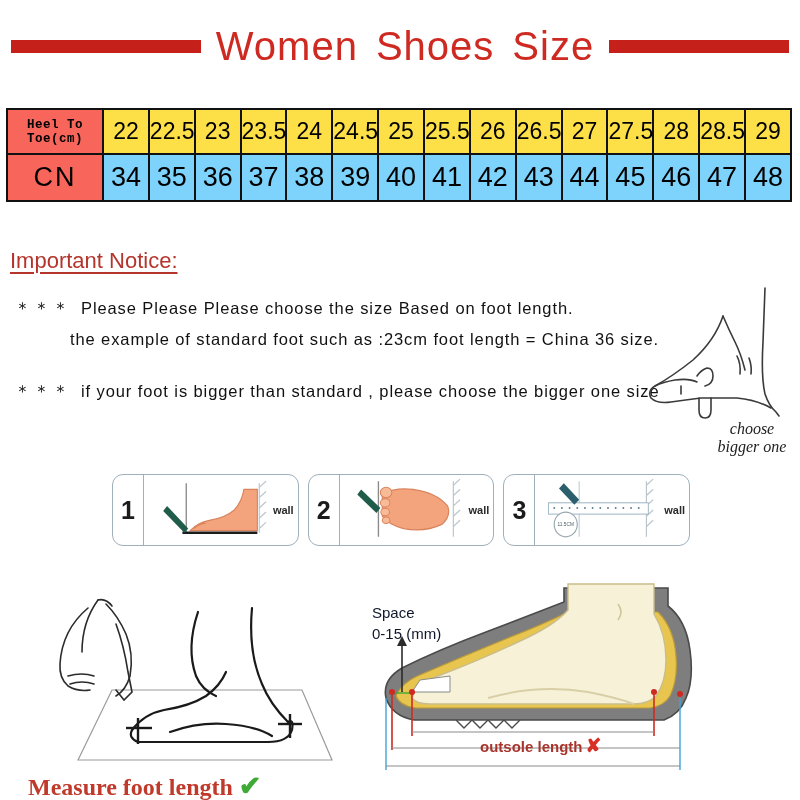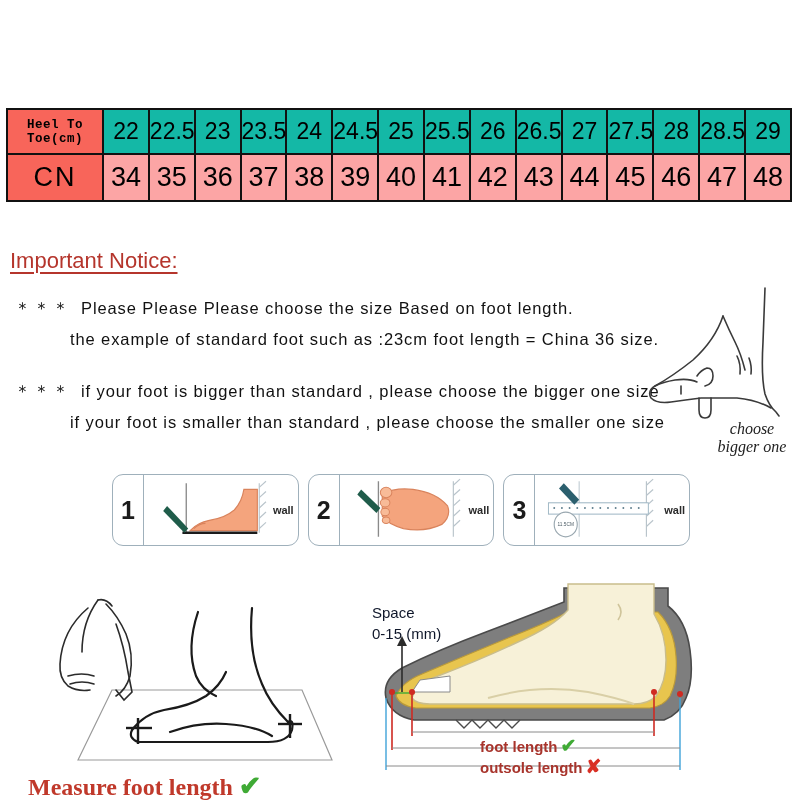--- a/index.html
+++ b/index.html
@@ -23,22 +23,22 @@
   
   .table-wrap{position:absolute;left:6px;top:108px;width:628px;}
   table.size-table{border-collapse:collapse;width:786px;
     table-layout:fixed;border:2px solid #111;}
   table.size-table td{border:2px solid #111;text-align:center;
     font-family:"Liberation Sans",sans-serif;color:#000;padding:0;}
   td.rowhead{background:#f8655a;width:94px;}
   td.rowhead.h1{font-size:12.5px;font-weight:bold;
     font-family:"Liberation Mono",monospace;letter-spacing:.5px;}
   td.rowhead.h2{font-size:27px;font-weight:normal;letter-spacing:2px;}
-  tr.r-cm td.val{background:#14b8a6;height:43px;font-size:23px;}
-  tr.r-cn td.val{background:#fca5a5;height:45px;font-size:27px;}
+  tr.r-cm td.val{background:#fde047;height:43px;font-size:23px;}
+  tr.r-cn td.val{background:#7dd3fc;height:45px;font-size:27px;}
 
   
   .notice-title{position:absolute;left:10px;top:248px;font-size:22px;
     color:#b5352c;text-decoration:underline;text-underline-offset:4px;
     font-family:"Liberation Sans",sans-serif;}
   .notice-block{position:absolute;left:14px;top:293px;width:700px;
     font-size:16.5px;color:#111;line-height:30px;letter-spacing:.9px;
     font-family:"Liberation Sans",sans-serif;}
   .notice-block .para{margin-bottom:22px;}
   .notice-block .stars{letter-spacing:2px;margin-right:10px;font-size:17px;}
@@ -78,20 +78,27 @@
     font-family:"Liberation Sans",sans-serif;text-align:left;}
   .shoe-legend div{white-space:nowrap;}
   .lg-ok{color:#3faa35;font-size:19px;margin-left:3px;}
   .lg-no{color:#d93025;font-size:19px;margin-left:3px;font-weight:bold;}
 </style>
 </head>
 <body>
 
 <div class="page">
 
+  <div class="title-row">
+    <div class="title-bar left"></div>
+    <div class="title-text">
+      <span>Women</span><span>Shoes</span><span>Size</span>
+    </div>
+    <div class="title-bar right"></div>
+  </div>
 
   <div class="table-wrap">
     <table class="size-table">
       <tbody>
         <tr class="r-cm">
           <td class="rowhead h1">Heel To Toe(cm)</td>
         <td class="val">22</td>
             <td class="val">22.5</td>
             <td class="val">23</td>
             <td class="val">23.5</td>
@@ -131,21 +138,20 @@
 
   <div class="notice-title">Important Notice:</div>
 
   <div class="notice-block">
     <div class="para">
       <span class="stars">＊＊＊</span><span>Please Please Please choose the size Based on foot length.</span>
       <span class="ln2">the example of standard foot such as :23cm foot length = China 36 size.</span>
     </div>
     <div class="para">
       <span class="stars">＊＊＊</span><span>if your foot is bigger than standard , please choose the bigger one size</span>
-      <span class="ln2">if your foot is smaller than standard , please choose the smaller one size</span>
     </div>
   </div>
 
   <div class="footart">
     <svg width="150" height="170" viewBox="0 0 150 170">
       <g fill="none" stroke="#3a3a3a" stroke-width="1.6" stroke-linecap="round">
         <path d="M120 6 L118 60 Q116 95 120 112 Q124 124 131 130 L134 134"></path>
         <path d="M78 34 Q70 58 48 78 Q28 94 10 104 Q2 109 6 116 Q12 122 26 120
                  Q40 118 56 116 L92 116 Q112 118 126 126"></path>
         <path d="M78 34 Q84 48 90 60 Q96 72 100 88"></path>
@@ -340,20 +346,17 @@
     </svg>
   </div>
 
   <div class="space-lab">
     <div>Space</div>
     <div>0-15 (mm)</div>
   </div>
 
   <div class="shoe-legend">
     <div>
-      <span>foot  length</span><span class="lg-ok">✔</span>
-    </div>
-    <div>
       <span>outsole length</span><span class="lg-no">✘</span>
     </div>
   </div>
 
 </div>
 
 </body></html>

